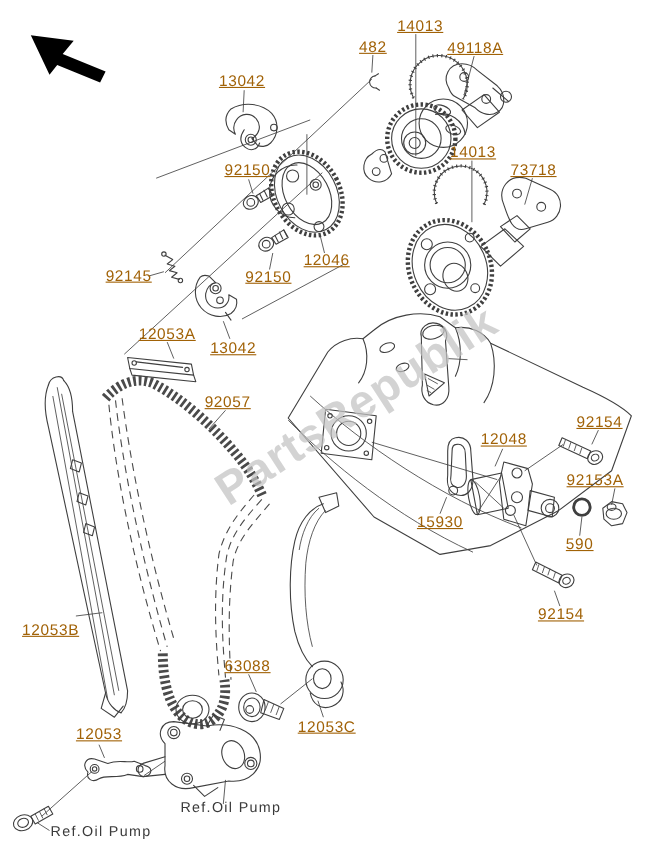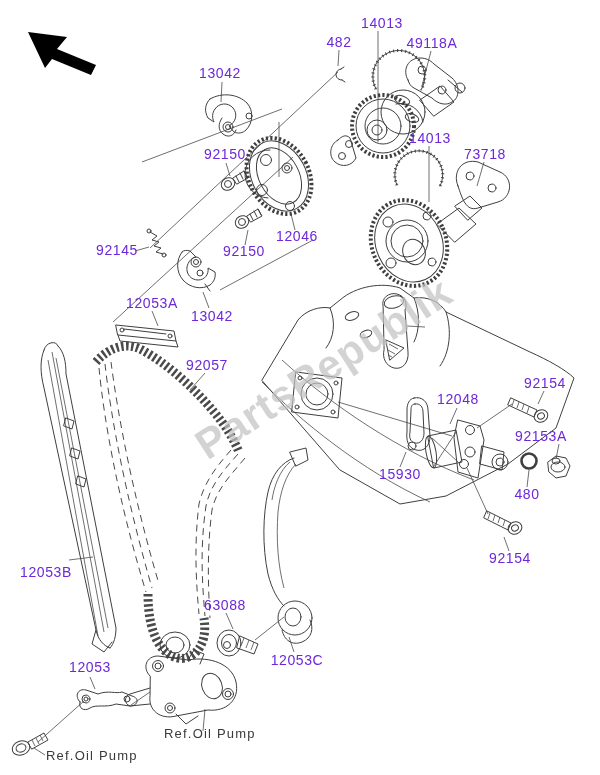--- a/index.html
+++ b/index.html
@@ -1,20 +1,20 @@
 <!DOCTYPE html>
 <html><head>
 <meta charset="utf-8">
 <style>
   html,body{margin:0;padding:0;background:#fff;}
   #stage{position:relative;width:600px;height:775px;background:#ffffff;overflow:hidden;
          font-family:"Liberation Sans","DejaVu Sans",sans-serif;}
   #linework{position:absolute;left:0;top:0;}
   .lbl{position:absolute;transform:translateX(-50%);font-size:14px;letter-spacing:0.6px;
-       color:#6d28d9;white-space:nowrap;line-height:16px;}
+       color:#a16207;white-space:nowrap;line-height:16px;text-decoration:underline;}
   .lbl-left{position:absolute;font-size:13px;letter-spacing:1.2px;color:#3a3a3a;
        white-space:nowrap;line-height:16px;}
   #watermark{position:absolute;left:200px;top:425px;transform:rotate(-33deg);
        transform-origin:0 50%;font-size:42px;font-weight:bold;color:#c3c3c3;
        opacity:0.72;letter-spacing:1px;pointer-events:none;}
   svg .ln{stroke:#3f3f3f;fill:none;stroke-width:1;stroke-linecap:round;stroke-linejoin:round;}
   svg .thin{stroke:#4a4a4a;fill:none;stroke-width:0.8;}
   svg .blk{fill:#000000;stroke:none;}
   svg .chain{stroke:#4a4a4a;fill:none;stroke-width:9;stroke-dasharray:2.5 2.5;}
   svg .run{stroke:#4a4a4a;fill:none;stroke-width:1;stroke-dasharray:7 5;}
@@ -327,21 +327,21 @@
   <div class="lbl" style="left:225px;top:146px">92150</div>
   <div class="lbl" style="left:297px;top:228px">12046</div>
   <div class="lbl" style="left:244px;top:243px">92150</div>
   <div class="lbl" style="left:117px;top:242px">92145</div>
   <div class="lbl" style="left:152px;top:295px">12053A</div>
   <div class="lbl" style="left:212px;top:308px">13042</div>
   <div class="lbl" style="left:207px;top:357px">92057</div>
   <div class="lbl" style="left:458px;top:391px">12048</div>
   <div class="lbl" style="left:545px;top:375px">92154</div>
   <div class="lbl" style="left:541px;top:428px">92153A</div>
-  <div class="lbl" style="left:527px;top:486px">480</div>
+  <div class="lbl" style="left:527px;top:486px">590</div>
   <div class="lbl" style="left:400px;top:466px">15930</div>
   <div class="lbl" style="left:510px;top:550px">92154</div>
   <div class="lbl" style="left:46px;top:564px">12053B</div>
   <div class="lbl" style="left:225px;top:597px">63088</div>
   <div class="lbl" style="left:297px;top:652px">12053C</div>
   <div class="lbl" style="left:90px;top:659px">12053</div>
   <div class="lbl-left" style="left:164px;top:726px">Ref.Oil Pump</div>
   <div class="lbl-left" style="left:46px;top:748px">Ref.Oil Pump</div>
 
 </div>

